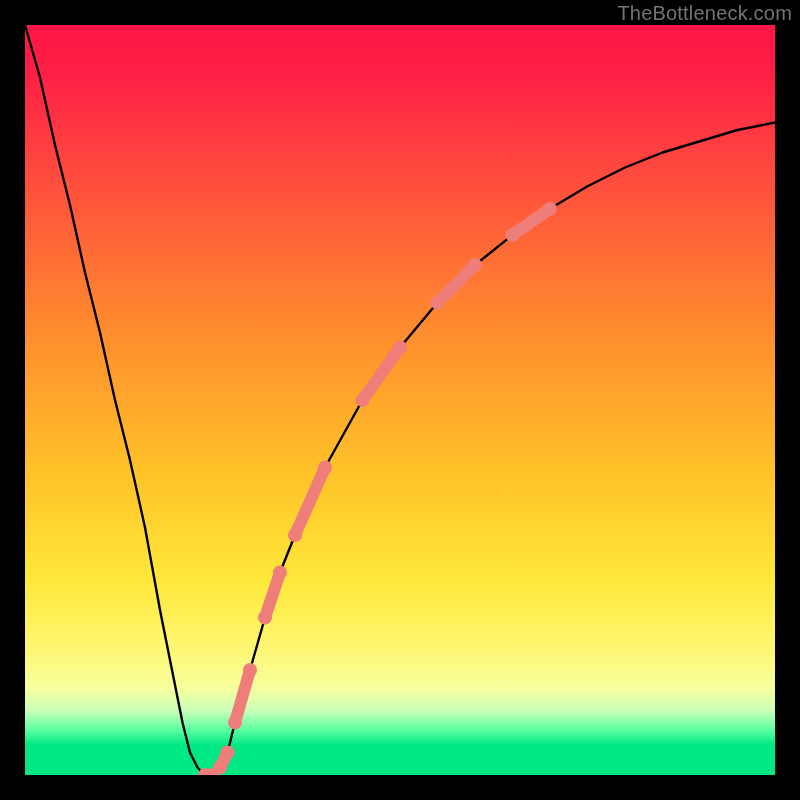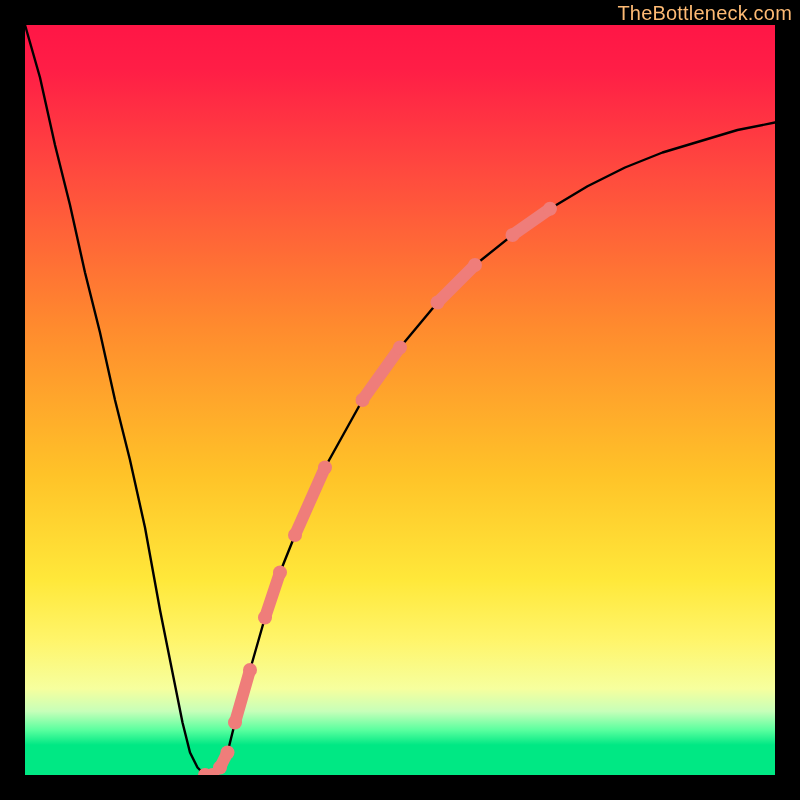--- a/index.html
+++ b/index.html
@@ -48,21 +48,21 @@
   svg.curve {
     position: absolute;
     inset: 0;
     width: 750px;
     height: 750px;
   }
   .watermark {
     position: absolute;
     top: 2px;
     right: 8px;
-    color: #fdba74;
+    color: #737373;
     font-size: 20px;
     font-weight: 500;
     letter-spacing: 0.2px;
   }
 </style>
 </head>
 <body>
 
 <div class="frame">
   <div class="watermark">TheBottleneck.com</div>

